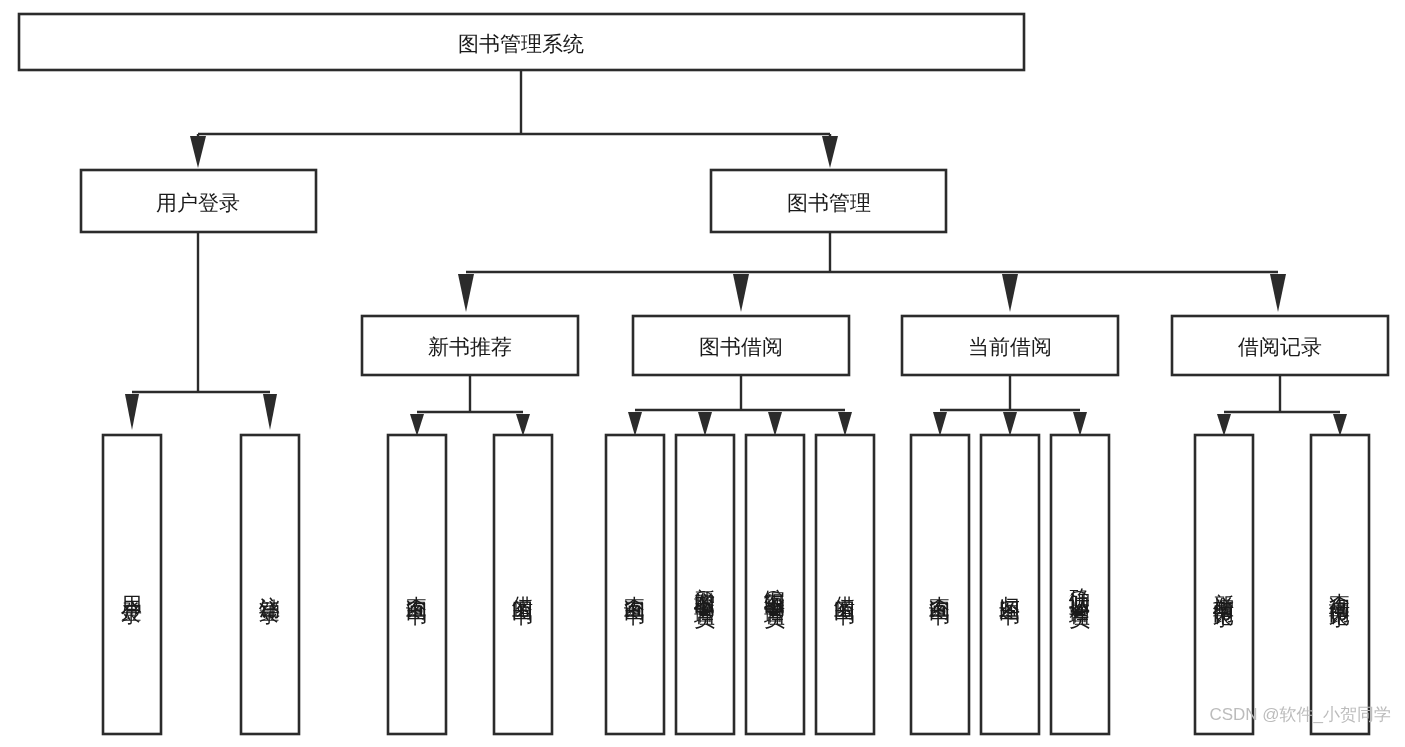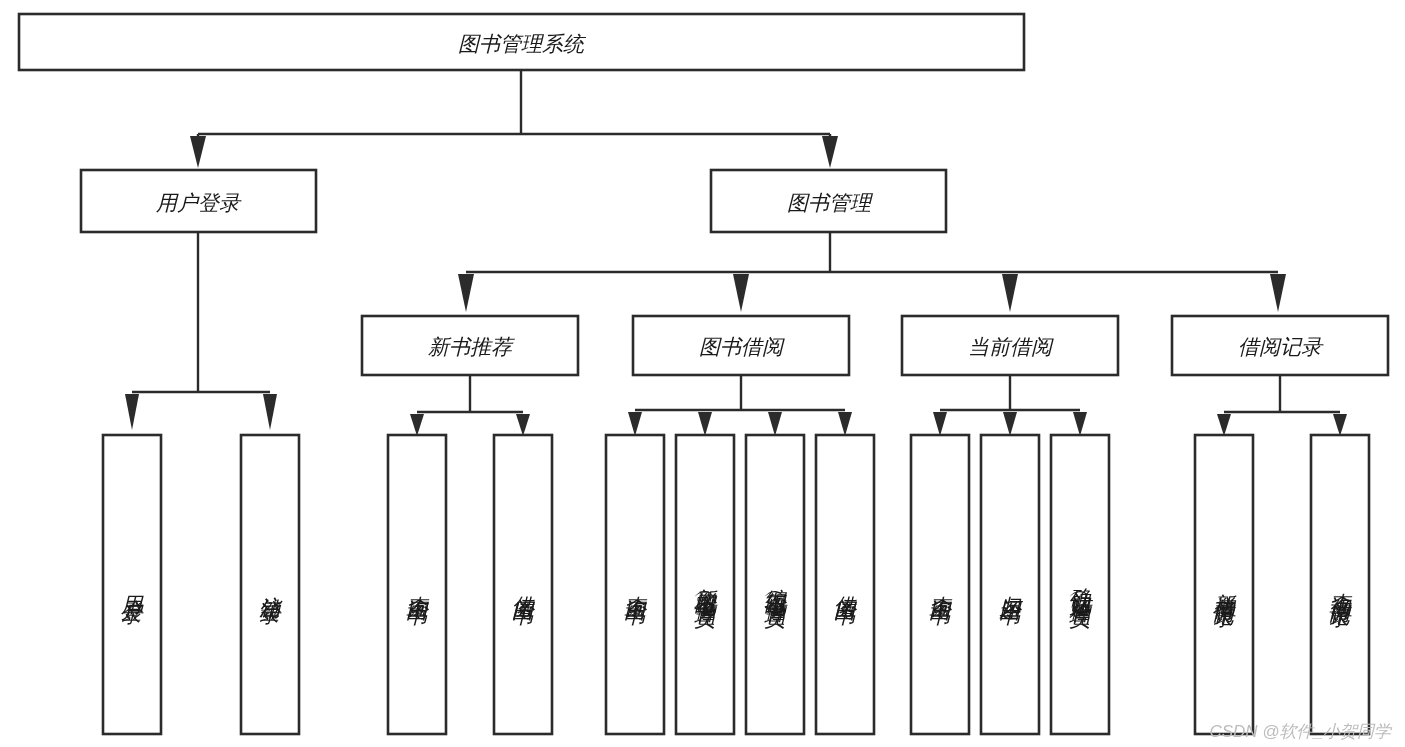--- a/index.html
+++ b/index.html
@@ -10,21 +10,20 @@
   body {
     width: 1405px;
     height: 747px;
     font-family: "Liberation Sans", "DejaVu Sans", sans-serif;
     overflow: hidden;
   }
   #diagram-root {
     position: relative;
     width: 1405px;
     height: 747px;
-    font-style: italic;
   }
   svg.diagram {
     position: absolute;
     left: 0;
     top: 0;
     width: 1405px;
     height: 747px;
   }
   .node-box {
     fill: #ffffff;
@@ -54,21 +53,21 @@
     fill: #1a1a1a;
     writing-mode: vertical-rl;
     text-orientation: upright;
     letter-spacing: 3px;
     dominant-baseline: central;
     text-anchor: middle;
   }
   .watermark {
     position: absolute;
     right: 14px;
-    bottom: 4px;
+    bottom: 21px;
     font-family: "Liberation Sans", "DejaVu Sans", sans-serif;
     font-size: 17px;
     color: #bcbcbc;
     white-space: nowrap;
     pointer-events: none;
   }
 </style>
 </head>
 <body>
 

